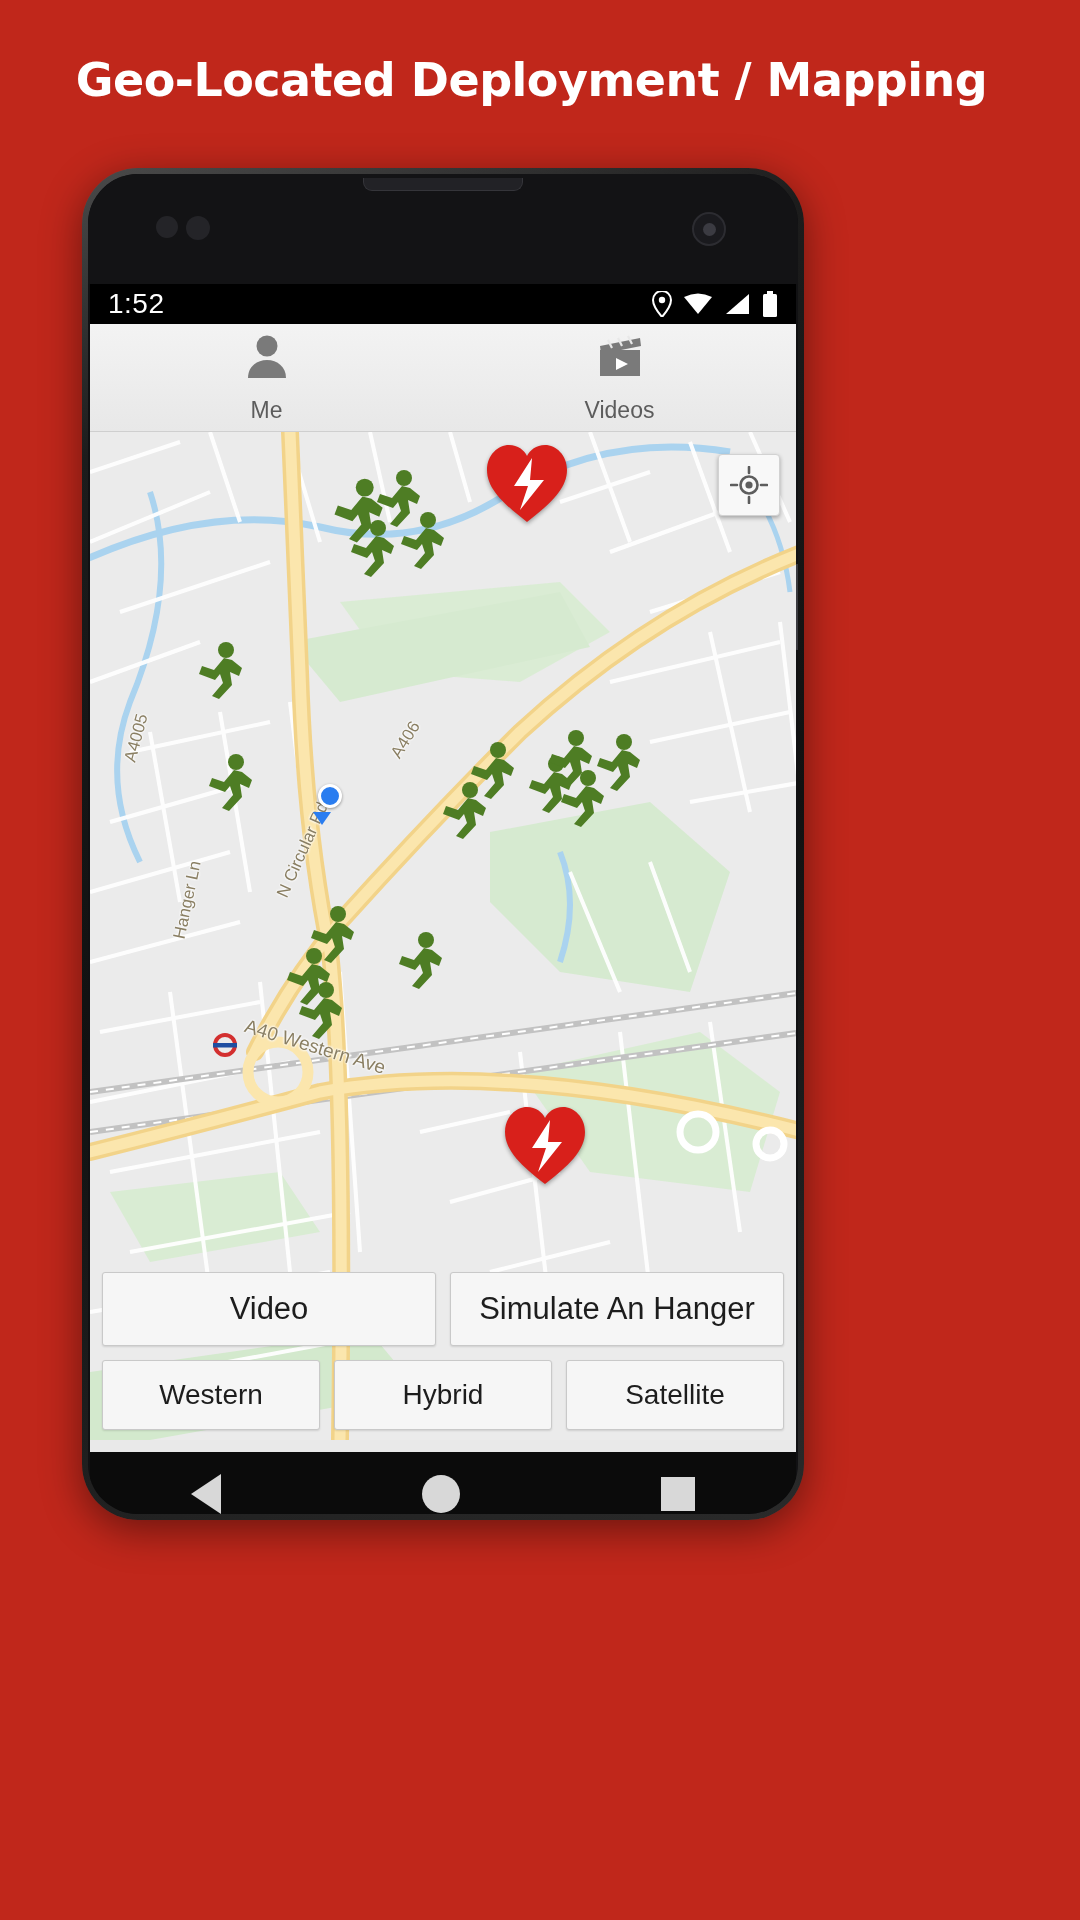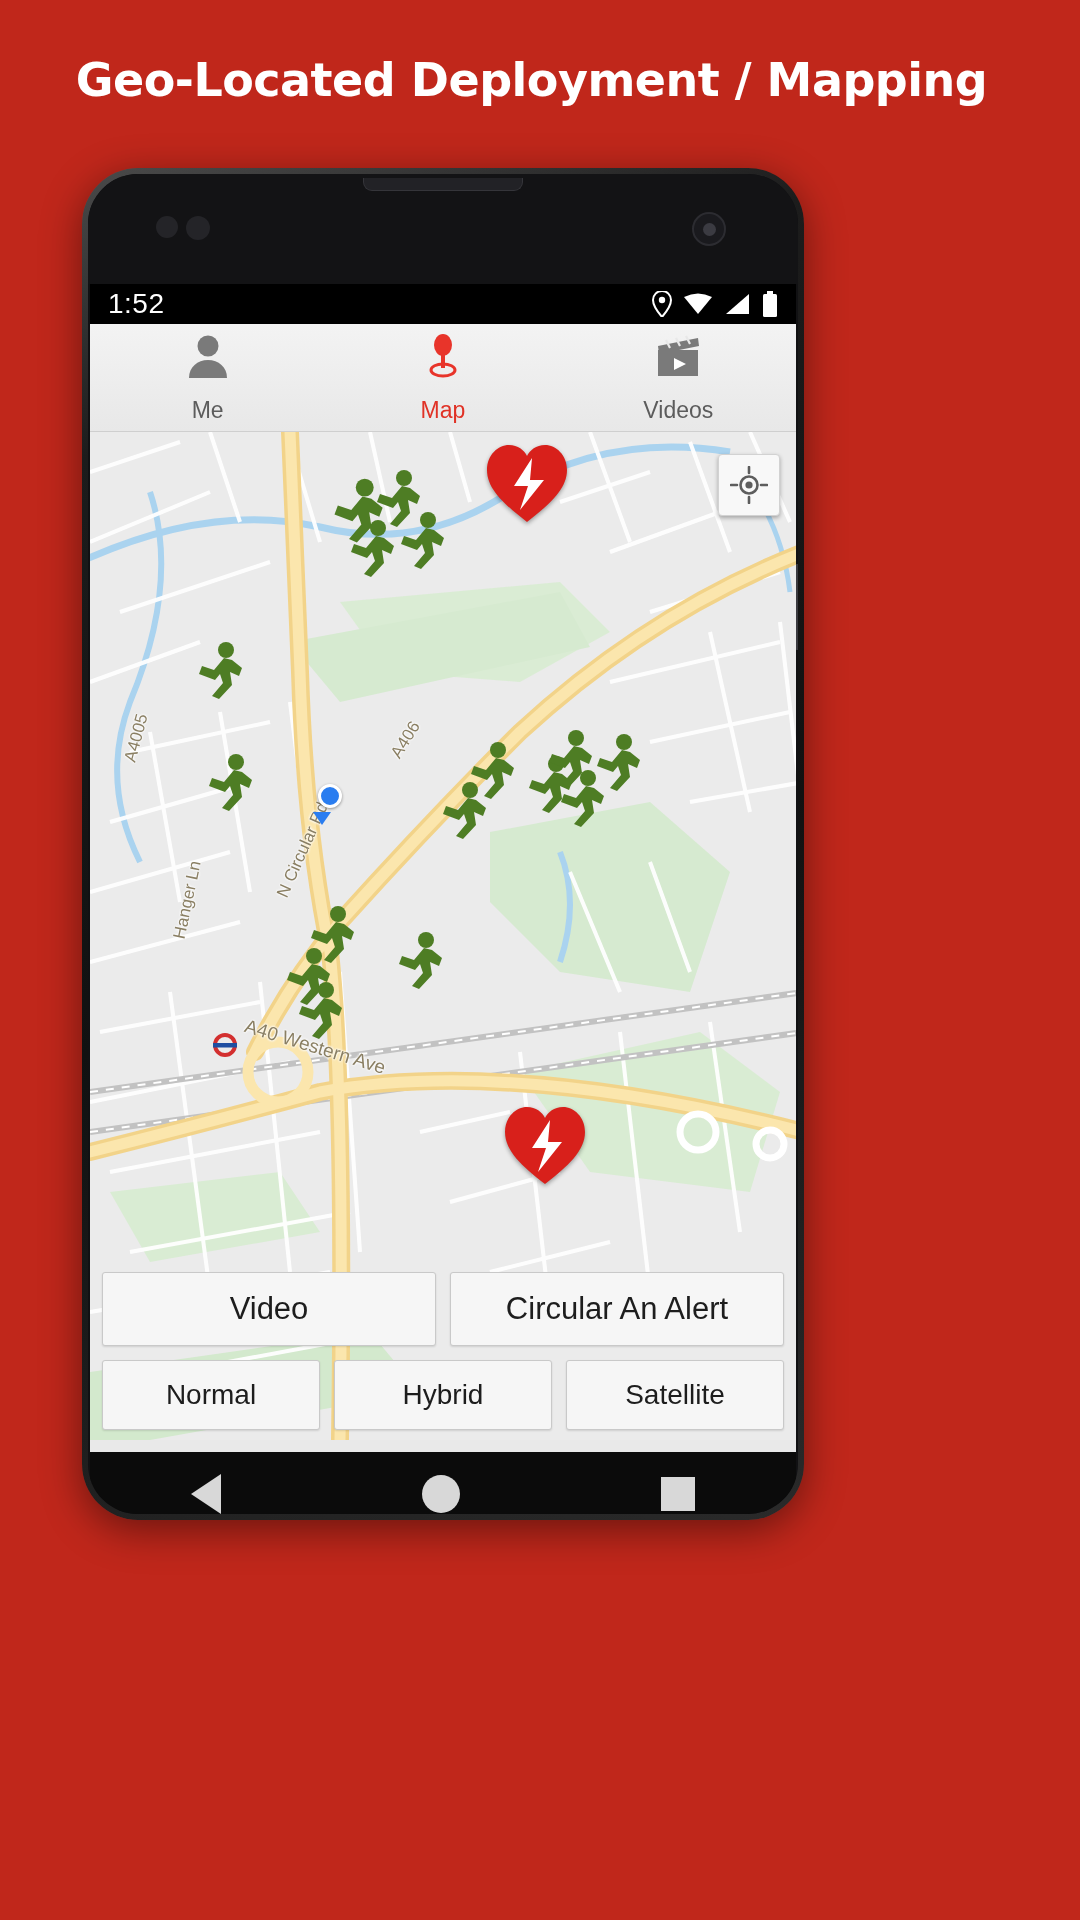--- a/index.html
+++ b/index.html
@@ -243,30 +243,20 @@
           <span class="tab-icon">
             <svg width="42" height="44" viewBox="0 0 42 44">
               <circle cx="21" cy="12" r="10.5" fill="#7a7a7a"></circle>
               <path d="M2 44c0-11 8.5-18 19-18s19 7 19 18z" fill="#7a7a7a"></path>
             </svg>
           </span>
           <span class="tab-label">Me</span>
         </div>
 
 
-        <div class="tab active">
-          <span class="tab-icon">
-            <svg width="36" height="46" viewBox="0 0 36 46">
-              <ellipse cx="18" cy="13" rx="9" ry="11" fill="#e8342a"></ellipse>
-              <rect x="16" y="20" width="4" height="16" fill="#e8342a"></rect>
-              <ellipse cx="18" cy="38" rx="12" ry="6" fill="none" stroke="#e8342a" stroke-width="3"></ellipse>
-            </svg>
-          </span>
-          <span class="tab-label">Map</span>
-        </div>
 
 
         <div class="tab">
           <span class="tab-icon">
             <svg width="48" height="44" viewBox="0 0 48 44">
               <path d="M4 12 L44 4 L45 12 L5 20 Z" fill="#7a7a7a"></path>
               <path d="M12 6 l4 8 M22 4 l4 8 M32 2 l4 8" stroke="#e8e8e8" stroke-width="2.2"></path>
               <rect x="4" y="16" width="40" height="26" fill="#7a7a7a"></rect>
               <path d="M20 24 L32 30 L20 36 Z" fill="#ffffff"></path>
             </svg>
@@ -474,24 +464,24 @@
           <svg width="38" height="38" viewBox="0 0 38 38">
             <circle cx="19" cy="19" r="8.5" fill="none" stroke="#5d5d5d" stroke-width="2.6"></circle>
             <circle cx="19" cy="19" r="3.6" fill="#5d5d5d"></circle>
             <path d="M19 1 L19 7 M19 31 L19 37 M1 19 L7 19 M31 19 L37 19" stroke="#5d5d5d" stroke-width="2.6" stroke-linecap="round"></path>
           </svg>
         </div>
 
         <div class="btn-rows">
           <div class="btn-row">
             <div class="map-btn">Video</div>
-            <div class="map-btn">Circular An Alert</div>
+            <div class="map-btn">Simulate An Hanger</div>
           </div>
           <div class="btn-row type-row">
-            <div class="map-btn">Normal</div>
+            <div class="map-btn">Western</div>
             <div class="map-btn">Hybrid</div>
             <div class="map-btn">Satellite</div>
           </div>
         </div>
 
       </div>
     </div>
 
     <div class="navbar">
       <div class="nav-back"></div>

